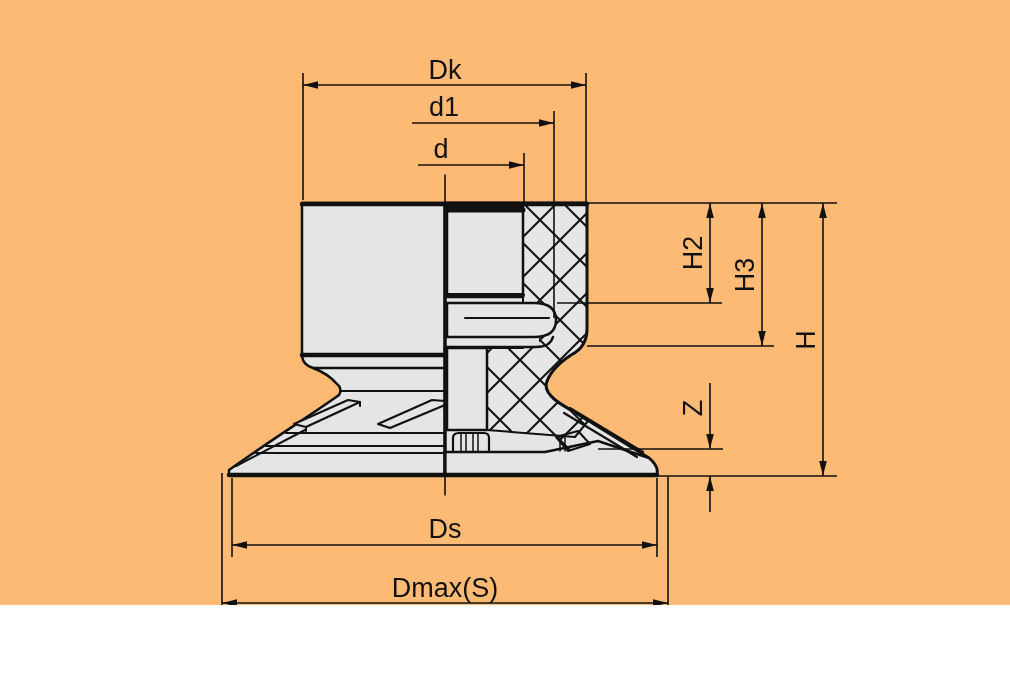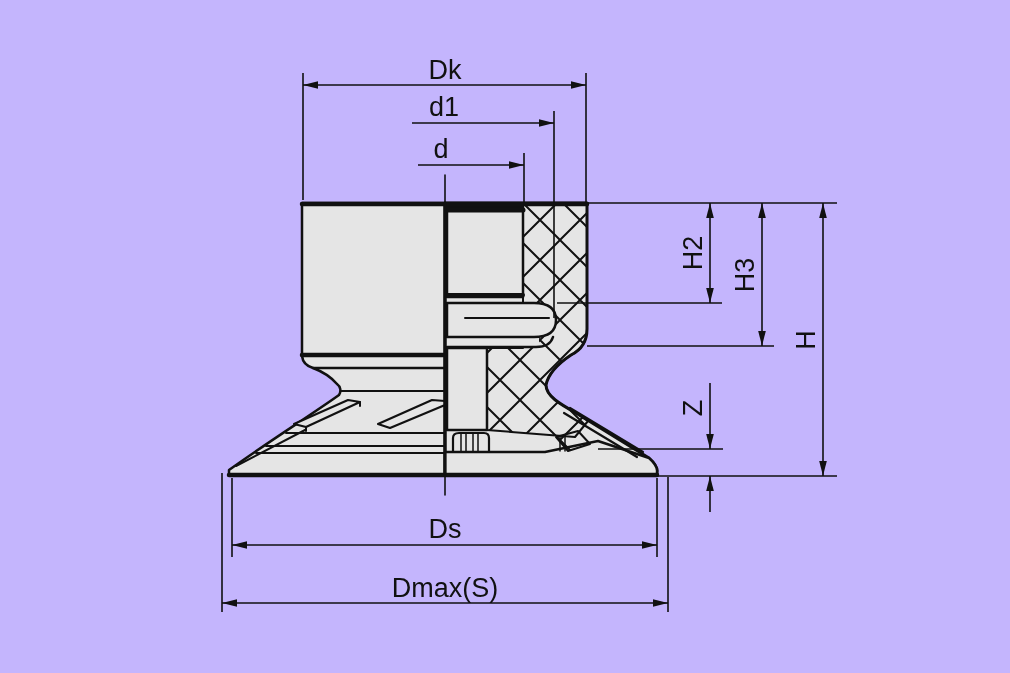--- a/index.html
+++ b/index.html
@@ -1,16 +1,16 @@
 <!DOCTYPE html>
 <html><head>
 <meta charset="utf-8">
 <style>
   html,body{margin:0;padding:0;background:#ffffff;}
-  .stage{position:relative;width:1010px;height:673px;background:#c4b5fd;overflow:hidden;
+  .stage{position:relative;width:1010px;height:605px;background:#fdba74;overflow:hidden;
          font-family:"Liberation Sans", sans-serif;}
   svg{display:block;}
   text{font-family:"Liberation Sans", sans-serif;fill:#111;}
   .dimtxt{font-size:27px;}
 </style>
 </head>
 <body>
 
 <div class="stage">
 <svg width="1010" height="673" viewBox="0 0 1010 673">

